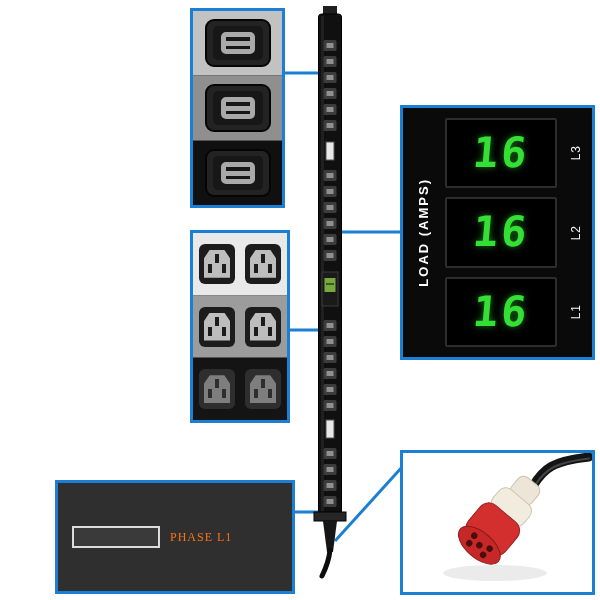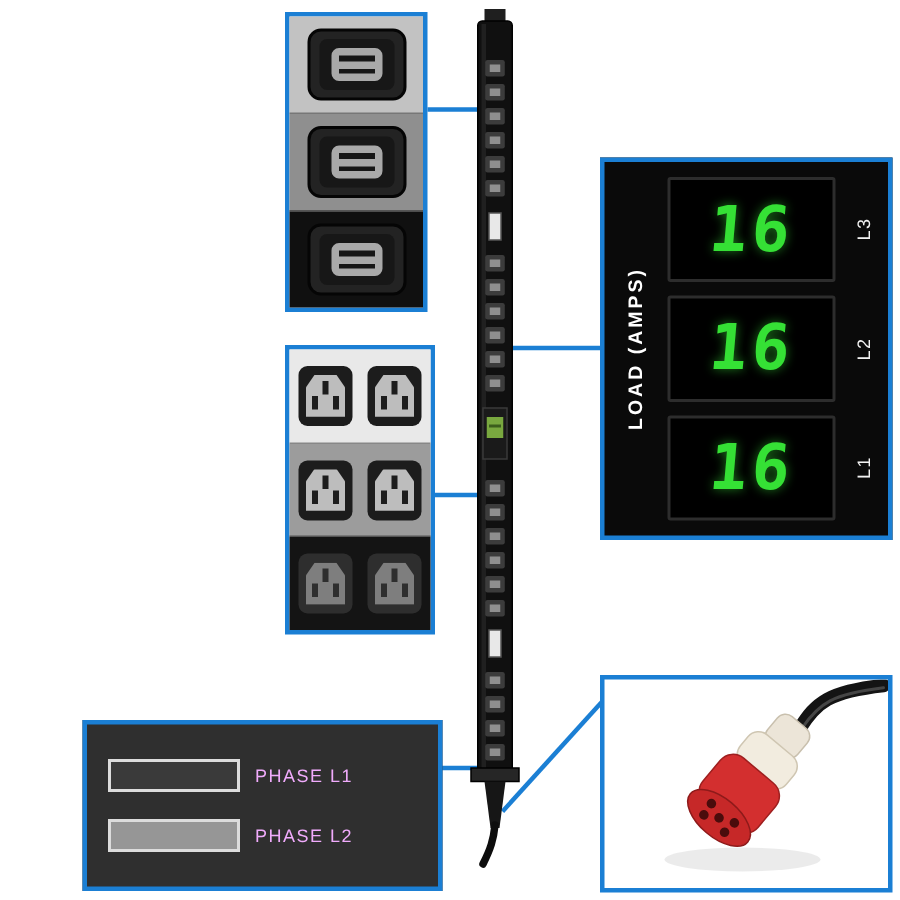--- a/index.html
+++ b/index.html
@@ -41,21 +41,21 @@
   .c13.dark .face::after{box-shadow:none;}
 
   
   .phase-box{left:55px;top:480px;width:240px;height:114px;background:#2f2f2f;
        display:flex;flex-direction:column;justify-content:space-evenly;padding:6px 14px;}
   .phase-row{display:flex;align-items:center;gap:10px;}
   .swatch{width:88px;height:22px;border:2px solid #dcdcdc;box-sizing:border-box;}
   .s1{background:#3a3a3a;}
   .s2{background:#969696;}
   .s3{background:#bfbfbf;}
-  .phase-label{color:#f0abfc;font-size:12px;letter-spacing:1px;}
+  .phase-label{color:#f97316;font-size:12px;letter-spacing:1px;font-family:Liberation Serif, serif;}
 
   
   .meter-box{left:400px;top:105px;width:195px;height:255px;background:#0a0a0a;}
   .load-label{position:absolute;left:4px;top:0;bottom:0;width:32px;display:flex;
        align-items:center;justify-content:center;}
   .load-label span{writing-mode:vertical-rl;transform:rotate(180deg);color:#ffffff;
        font-weight:bold;font-size:13px;letter-spacing:2px;white-space:nowrap;}
   .meters{position:absolute;left:42px;top:10px;bottom:10px;width:112px;display:flex;
        flex-direction:column;gap:9px;}
   .meter{flex:1;background:#000;border:2px solid #2d2d2d;border-radius:2px;display:flex;
@@ -207,24 +207,20 @@
           <div class="face"></div>
         </div>
     </div>
   </div>
 
   <div class="callout phase-box">
     <div class="phase-row">
       <div class="swatch s1"></div>
       <span class="phase-label">PHASE L1</span>
     </div>
-    <div class="phase-row">
-      <div class="swatch s2"></div>
-      <span class="phase-label">PHASE L2</span>
-    </div>
   </div>
 
   <div class="callout meter-box">
     <div class="load-label">
       <span>LOAD (AMPS)</span>
     </div>
     <div class="meters">
       <div class="meter">
         <span class="digits">16</span>
       </div>

